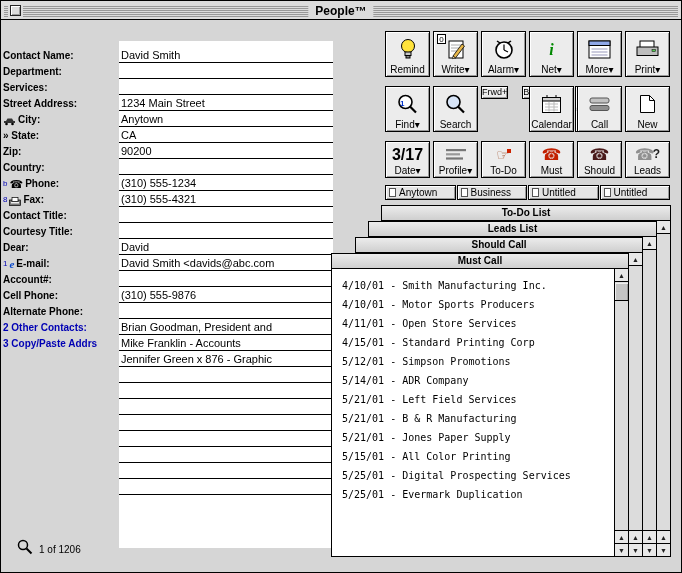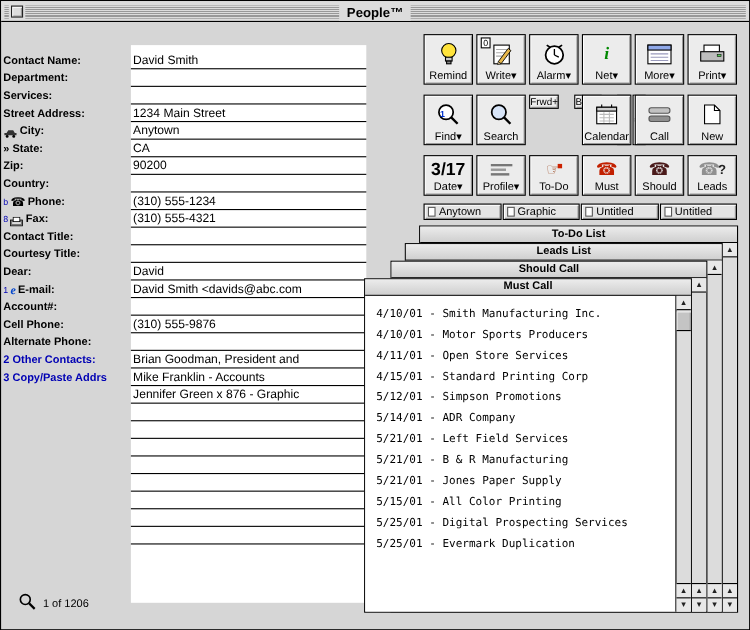--- a/index.html
+++ b/index.html
@@ -529,21 +529,21 @@
 
   <div class="tabs">
 
       <div class="tab">
         <span class="tabicon"></span>
         <span>Anytown</span>
       </div>
 
       <div class="tab">
         <span class="tabicon"></span>
-        <span>Graphic</span>
+        <span>Business</span>
       </div>
 
       <div class="tab">
         <span class="tabicon"></span>
         <span>Untitled</span>
       </div>
 
       <div class="tab">
         <span class="tabicon"></span>
         <span>Untitled</span>

